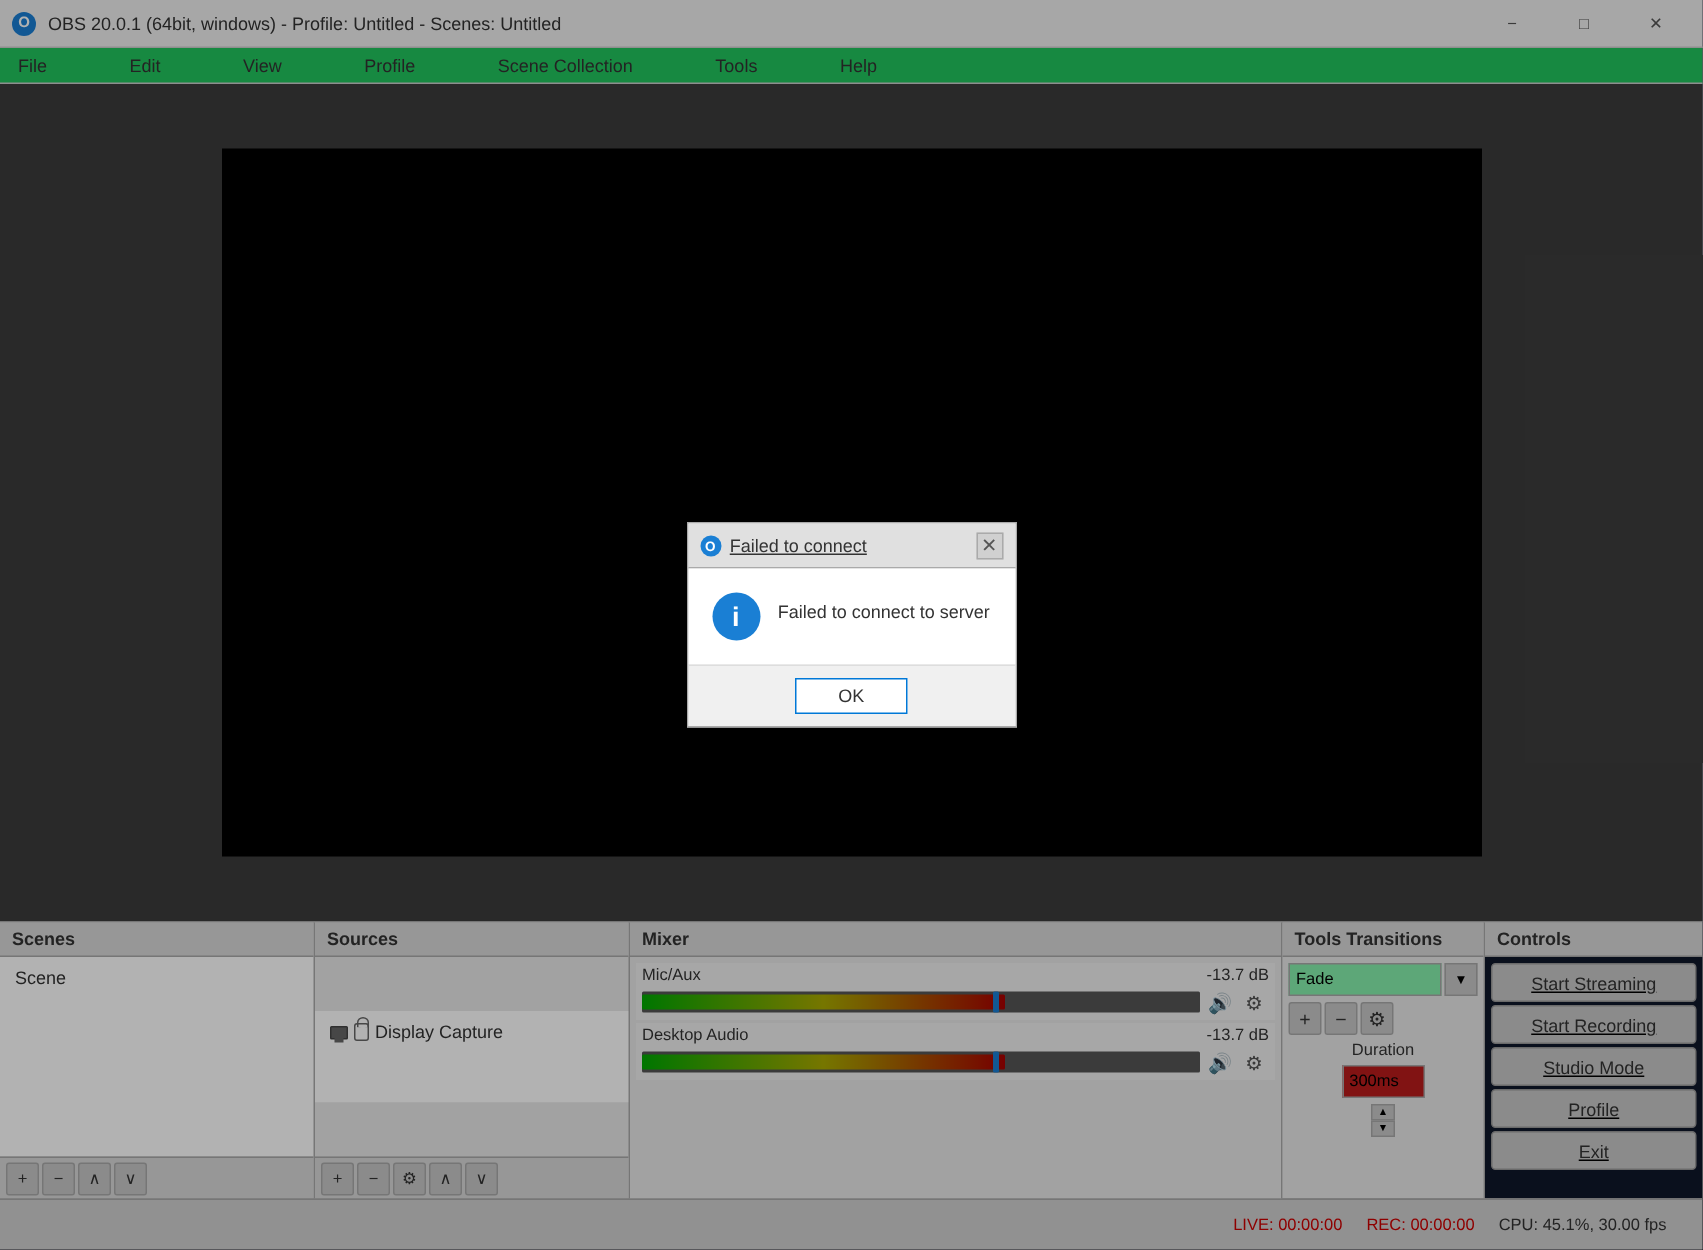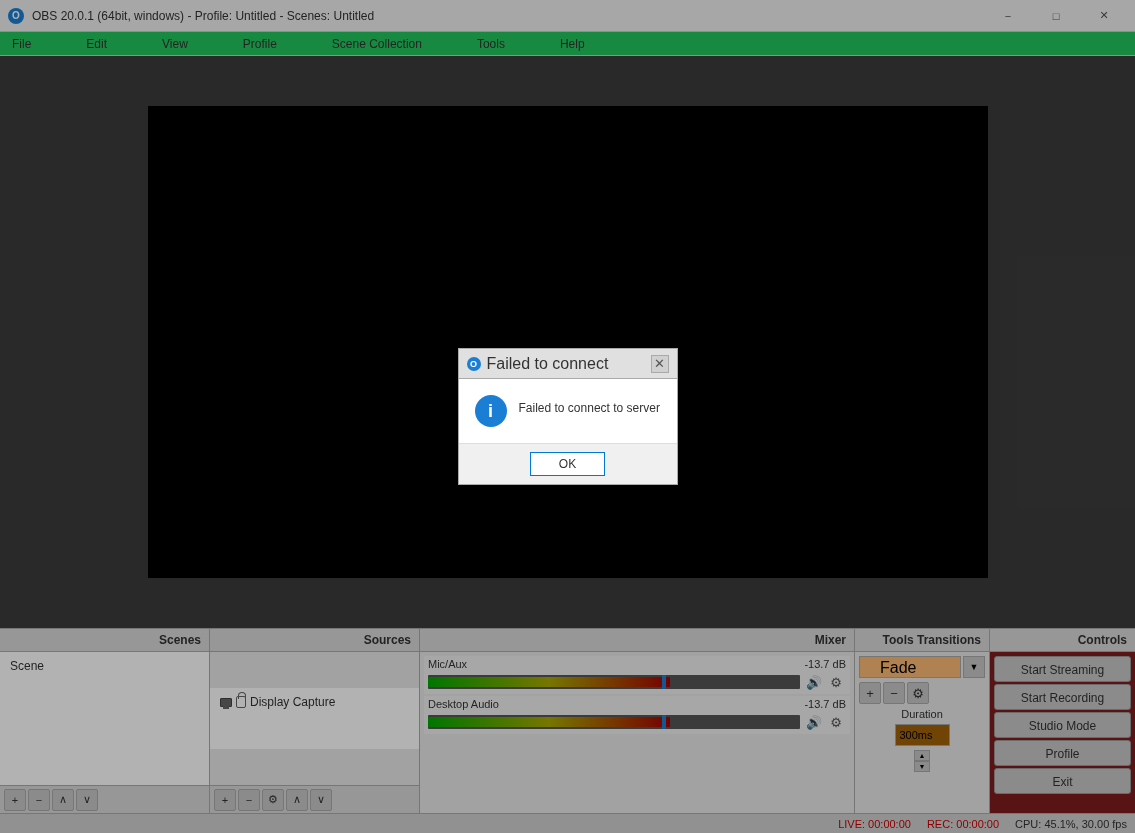--- a/index.html
+++ b/index.html
@@ -135,21 +135,20 @@
       flex-direction: column;
       border-right: 1px solid #aaa;
     }
     .panel-header {
       background: #d8d8d8;
       padding: 4px 8px;
       font-size: 12px;
       font-weight: 600;
       color: #333;
       border-bottom: 1px solid #aaa;
-      text-align: right;
     }
     .panel-content {
       flex: 1;
       background: #f5f5f5;
       overflow: hidden;
     }
 
     .panel-scenes { width: 210px; }
     .panel-sources { width: 210px; gap: 36px; }
     .panel-mixer { flex: 1; }
@@ -274,24 +273,24 @@
       height: 100%;
     }
     .transitions-select-row {
       display: flex;
       gap: 2px;
       margin-bottom: 4px;
     }
     .transitions-select {
       flex: 1;
       height: 22px;
-      background: #fdba74;
+      background: #86efac;
       border: 1px solid #aaa;
-      font-size: 16px;
-      padding: 0 20px;
+      font-size: 11px;
+      padding: 0 4px;
       appearance: none;
     }
     .transitions-dropdown-btn {
       width: 22px;
       height: 22px;
       background: #c8c8c8;
       border: 1px solid #aaa;
       cursor: pointer;
       display: flex;
       align-items: center;
@@ -325,21 +324,21 @@
     .duration-label {
       font-size: 11px;
       color: #333;
     }
     .duration-input {
       width: 55px;
       height: 22px;
       border: 1px solid #aaa;
       font-size: 11px;
       padding: 0 4px;
-      background: #a16207;
+      background: #b91c1c;
     }
     .duration-spinner {
       display: flex;
       flex-direction: column;
     }
     .spinner-btn {
       width: 16px;
       height: 11px;
       background: #c8c8c8;
       border: 1px solid #aaa;
@@ -347,47 +346,48 @@
       display: flex;
       align-items: center;
       justify-content: center;
       font-size: 7px;
       line-height: 1;
     }
 
     
     .controls-content {
       padding: 4px;
-      background: #7f1d1d;
+      background: #0f172a;
       height: 100%;
       display: flex;
       flex-direction: column;
       gap: 2px;
+      text-decoration: underline;
     }
     .control-btn {
       width: 100%;
       height: 26px;
       background: #c8c8c8;
       border: 1px solid #999;
       border-radius: 3px;
       cursor: pointer;
       font-size: 12px;
       color: #333;
       text-align: center;
       line-height: 26px;
     }
 
     
     .statusbar {
-      height: 20px;
+      height: 34px;
       background: #d0d0d0;
       border-top: 1px solid #aaa;
       display: flex;
       align-items: center;
-      padding: 0 8px;
+      padding: 0 24px;
       gap: 16px;
       flex-shrink: 0;
     }
     .status-item {
       font-size: 11px;
       color: #333;
     }
     .status-item.live { color: #cc0000; }
     .status-item.rec { color: #cc0000; text-align: right; }
 
@@ -430,22 +430,23 @@
       background: #1a7fd4;
       border-radius: 50%;
       display: flex;
       align-items: center;
       justify-content: center;
       color: white;
       font-size: 9px;
       font-weight: bold;
     }
     .dialog-title-text {
-      font-size: 16px;
-      color: #333;
+      font-size: 12px;
+      color: #333;
+      text-decoration: underline;
     }
     .dialog-close-btn {
       width: 18px;
       height: 18px;
       display: flex;
       align-items: center;
       justify-content: center;
       cursor: pointer;
       font-size: 13px;
       color: #555;

